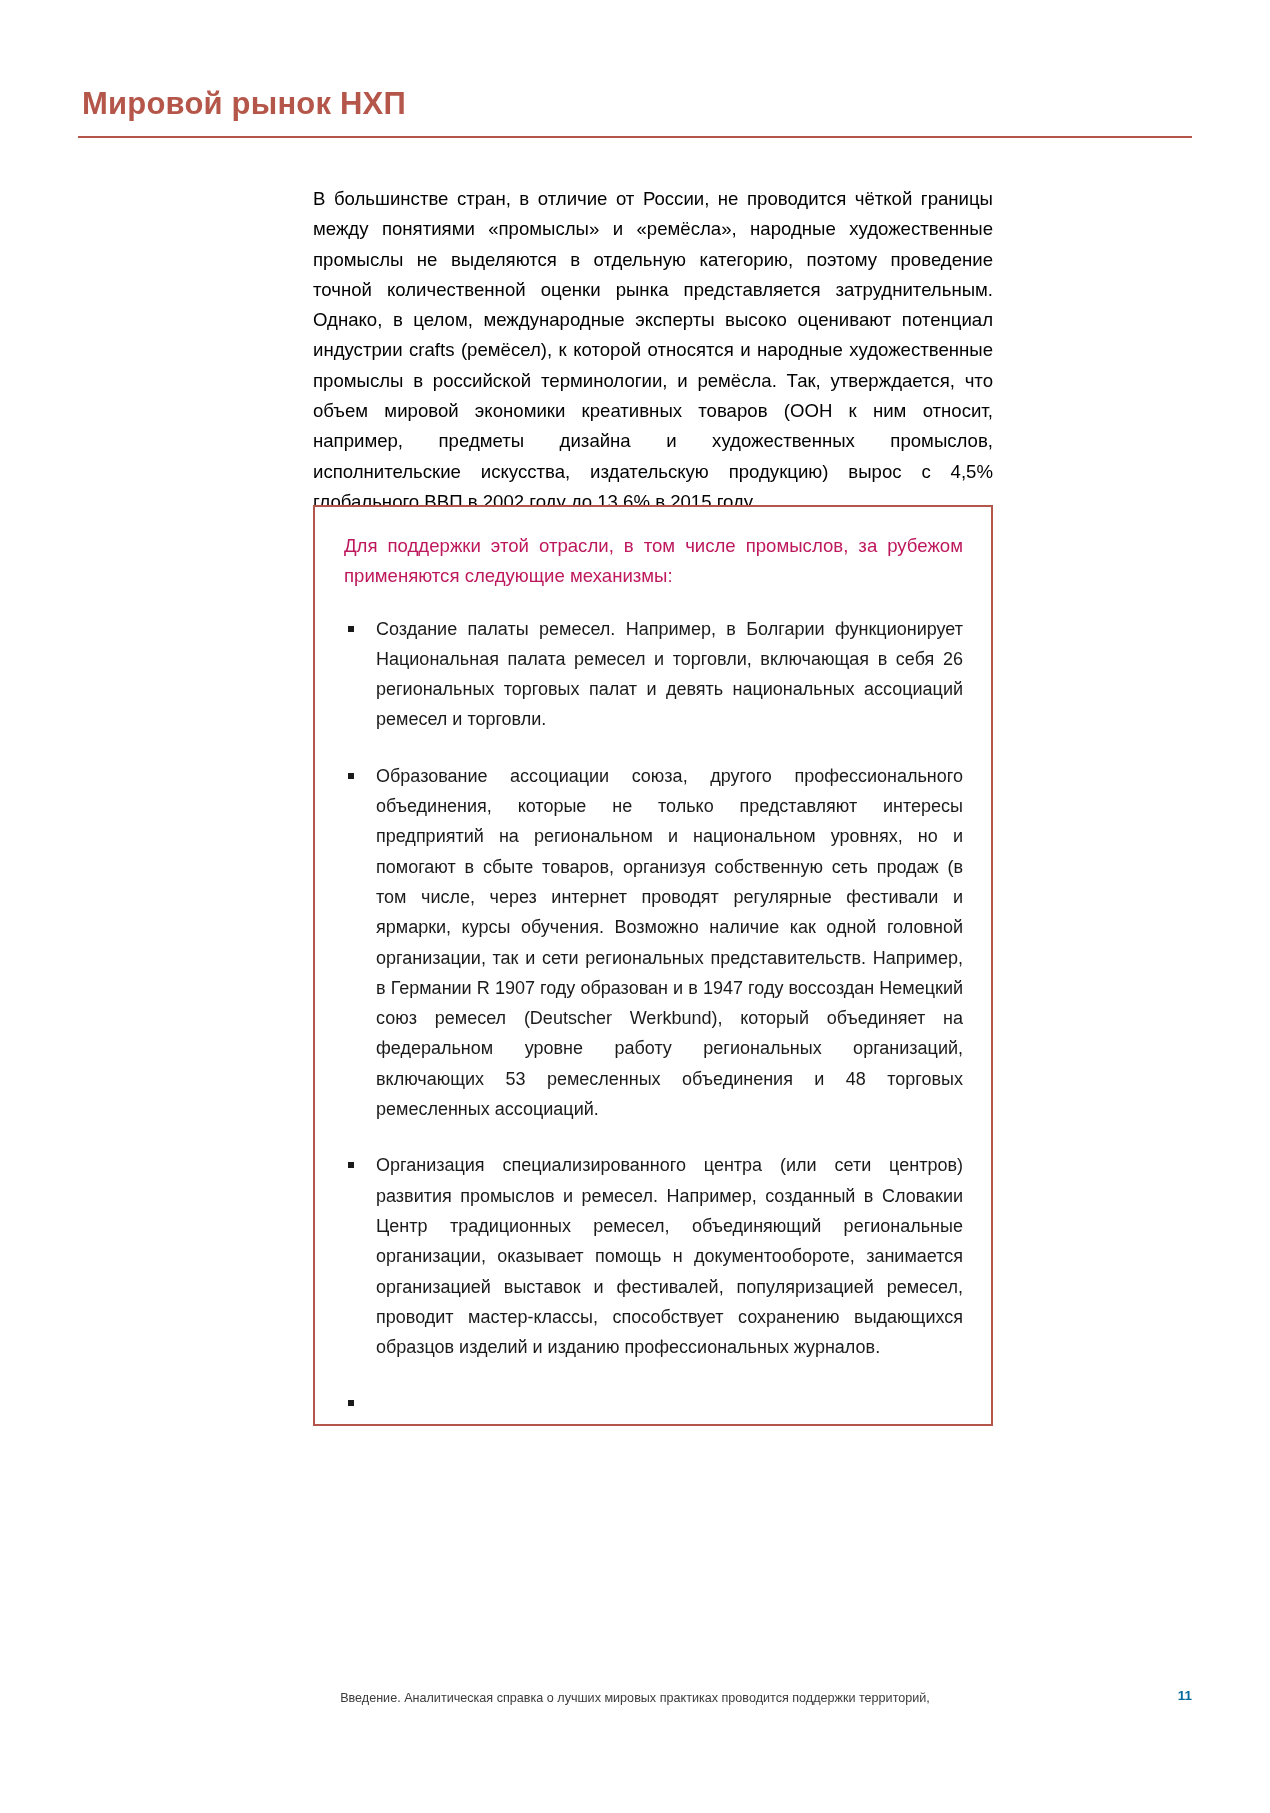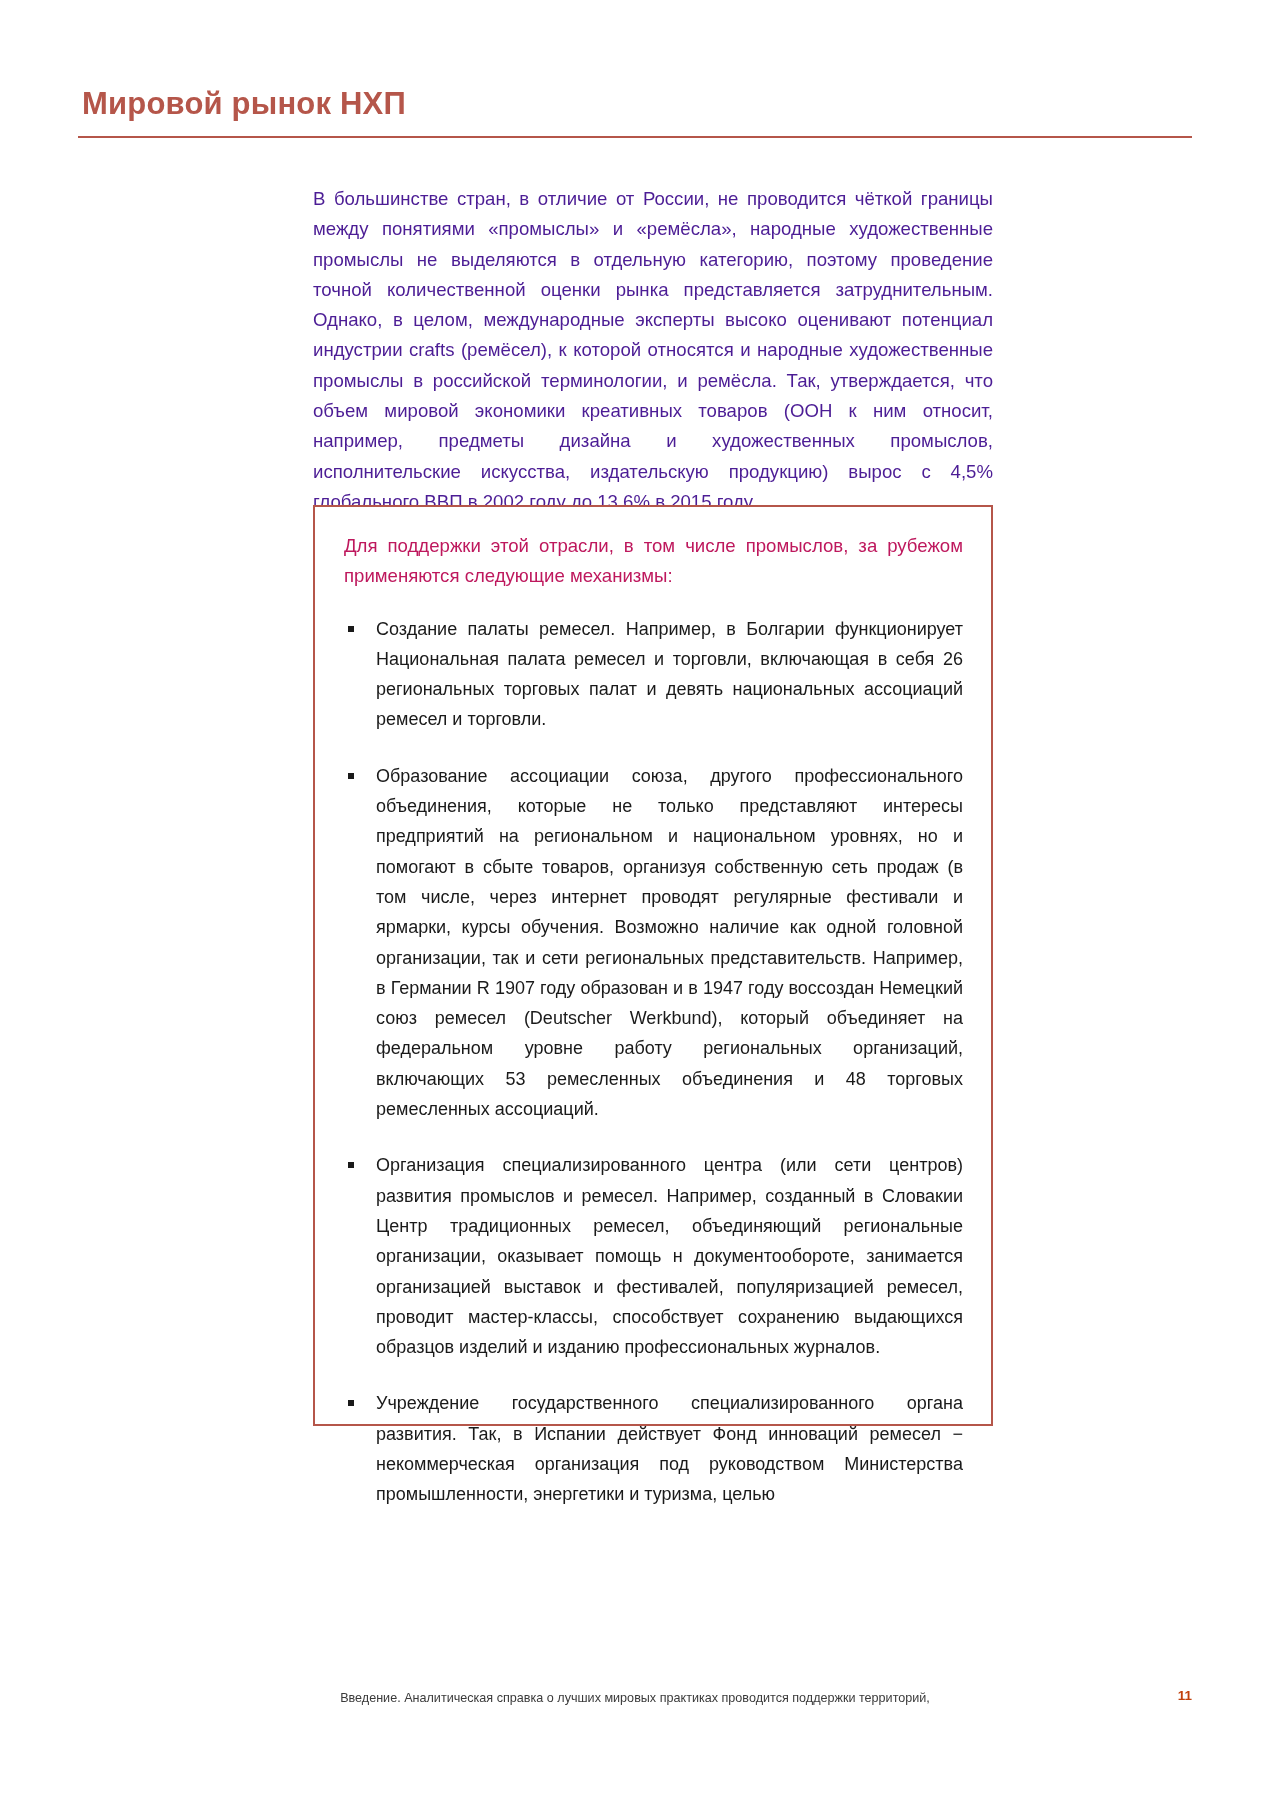--- a/index.html
+++ b/index.html
@@ -48,21 +48,21 @@
   
   .intro {
     position: absolute;
     left: 313px;
     top: 184px;
     width: 680px;
     font-size: 18.6px;
     line-height: 30.3px;
     text-align: justify;
     text-justify: inter-word;
-    color: #4c1d95;
+    color: #000000;
     hyphens: manual;
   }
   .intro p { margin: 0; }
 
   
   .callout {
     position: absolute;
     left: 313px;
     top: 505px;
     width: 680px;
@@ -122,21 +122,21 @@
     text-align: center;
     width: 900px;
   }
   .footer-line { display: block; }
   .footer-page {
     position: absolute;
     right: 0;
     top: 0;
     font-size: 13.4px;
     font-weight: bold;
-    color: #c2410c;
+    color: #0369a1;
   }
 </style>
 </head>
 <body>
 
 <div class="page">
 
   <div class="header">
     <h1 class="page-title">Мировой рынок НХП</h1>
     <div class="title-rule"></div>
@@ -158,21 +158,20 @@
         <li>
           <span class="bullet-mark"></span>
           <span>Образование ассоциации союза, другого профессионального объединения, которые не только представляют интересы предприятий на региональном и национальном уровнях, но и помогают в сбыте товаров, организуя собственную сеть продаж (в том числе, через интернет проводят регулярные фестивали и ярмарки, курсы обучения. Возможно наличие как одной головной организации, так и сети региональных представительств. Например, в Германии R 1907 году образован и в 1947 году воссоздан Немецкий союз ремесел (Deutscher Werkbund), который объединяет на федеральном уровне работу региональных организаций, включающих 53 ремесленных объединения и 48 торговых ремесленных ассоциаций.</span>
         </li>
         <li>
           <span class="bullet-mark"></span>
           <span>Организация специализированного центра (или сети центров) развития промыслов и ремесел. Например, созданный в Словакии Центр традиционных ремесел, объединяющий региональные организации, оказывает помощь н документообороте, занимается организацией выставок и фестивалей, популяризацией ремесел, проводит мастер-классы, способствует сохранению выдающихся образцов изделий и изданию профессиональных журналов.</span>
         </li>
         <li>
           <span class="bullet-mark"></span>
-          <span>Учреждение государственного специализированного органа развития. Так, в Испании действует Фонд инноваций ремесел − некоммерческая организация под руководством Министерства промышленности, энергетики и туризма, целью</span>
         </li>
       </ul>
     </div>
   </div>
 
   <div class="footer">
     <div class="footer-text">
       <span class="footer-line">Введение. Аналитическая справка о лучших мировых практиках проводится поддержки территорий,</span>
     </div>
     <div class="footer-page">11</div>

